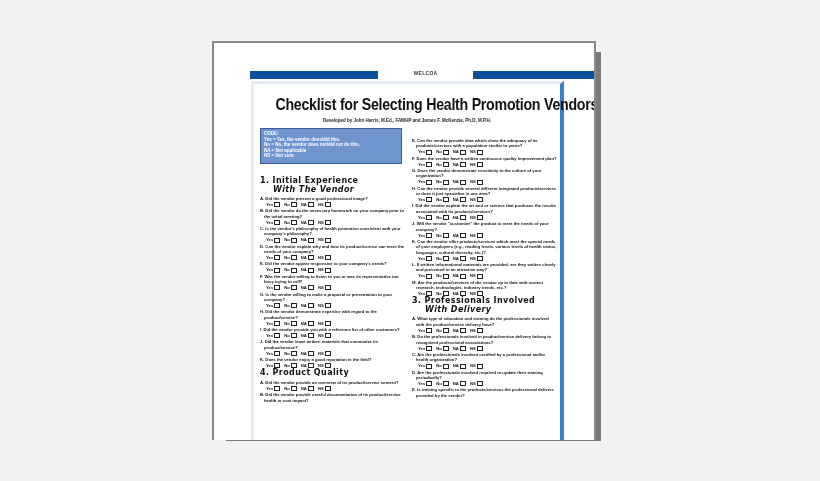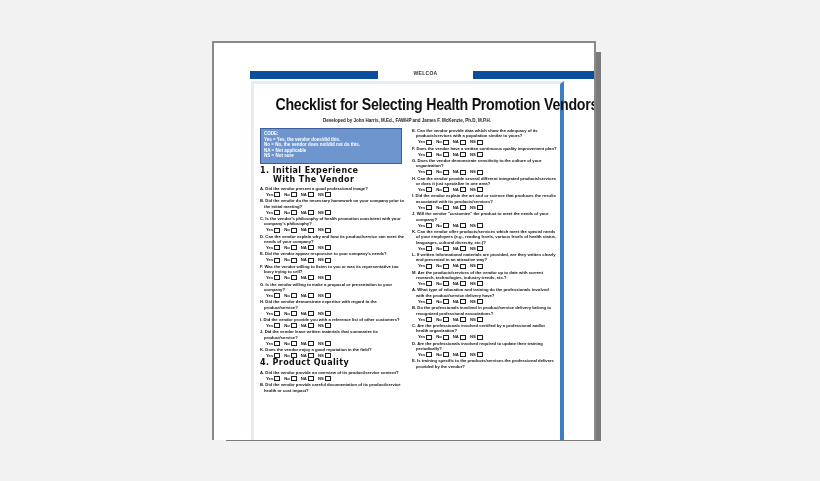--- a/index.html
+++ b/index.html
@@ -7,25 +7,25 @@
   .shadow { position:absolute; left:226px; top:52px; width:375px; height:389px; background:#7a7a7a; }
   .page { position:absolute; left:212px; top:41px; width:384px; height:399px; background:#fff; border:2px solid #8a8a8a; border-bottom:none; box-sizing:border-box; overflow:hidden; }
   .bar { position:absolute; top:28px; height:8px; background:#0b4f9c; }
   .bar.left { left:36px; width:128px; }
   .bar.right { left:259px; width:130px; }
   .brand { position:absolute; top:27px; left:164px; width:95px; text-align:center; font-size:5px; font-weight:bold; color:#333; letter-spacing:0.3px; }
   .doc { position:absolute; left:37px; top:38px; width:313px; height:370px; border:3px solid #e6ecf3; border-right:4px solid #3a7fc4; box-sizing:border-box; }
   .title { position:absolute; left:0; top:11px; width:100%; text-align:center; font-size:16.5px; font-weight:bold; color:#111; letter-spacing:-0.3px; transform:scaleX(0.86); transform-origin:center; white-space:nowrap; }
   .subtitle { position:absolute; left:0; top:33px; width:100%; text-align:center; font-size:5px; font-weight:bold; color:#222; transform:scaleX(0.9); }
   .key { position:absolute; left:6px; top:44px; width:142px; height:36px; background:#6f95cf; border:1px solid #3c5d98; box-sizing:border-box; padding:2px 3px; font-size:4.5px; font-weight:bold; color:#fff; line-height:5.6px; }
-  .col { position:absolute; font-size:4.2px; font-weight:bold; color:#111; line-height:5.4px; }
+  .col { position:absolute; font-size:4.2px; font-weight:bold; color:#111; line-height:5.4px;margin-top:10px; }
   .col.left { left:6px; top:82px; width:148px; }
   .col.right { left:158px; top:44px; width:146px; }
   .sec { font-family:"DejaVu Sans", sans-serif; font-weight:bold; font-size:8px; line-height:8.5px; color:#111; margin:1px 0 2px 0; letter-spacing:0.4px; }
-  .sec .l2 { display:block; padding-left:13px; }
+  .sec .l2 { display:block; padding-left:13px;font-style:italic; }
   .q { padding-left:4px; text-indent:-4px; }
   .ans { padding-left:6px; margin:0.5px 0 1px 0; white-space:nowrap; }
   .opt { display:inline-block; margin-right:4px; }
   .box { display:inline-block; width:4px; height:3px; border:0.6px solid #222; vertical-align:middle; margin-left:1px; }
 </style>
 </head>
 <body>
 
 <div class="shadow"></div>
 <div class="page">
@@ -86,20 +86,21 @@
         <div class="q">I. Did the vendor explain the art and or science that produces the results associated with its products/services?</div>
         <div class="ans"><span class="opt"><span>Yes</span><span class="box"></span></span><span class="opt"><span>No</span><span class="box"></span></span><span class="opt"><span>NA</span><span class="box"></span></span><span class="opt"><span>NS</span><span class="box"></span></span></div>
         <div class="q">J. Will the vendor "customize" the product to meet the needs of your company?</div>
         <div class="ans"><span class="opt"><span>Yes</span><span class="box"></span></span><span class="opt"><span>No</span><span class="box"></span></span><span class="opt"><span>NA</span><span class="box"></span></span><span class="opt"><span>NS</span><span class="box"></span></span></div>
         <div class="q">K. Can the vendor offer products/services which meet the special needs of your employees (e.g., reading levels, various levels of health status, languages, cultural diversity, etc.)?</div>
         <div class="ans"><span class="opt"><span>Yes</span><span class="box"></span></span><span class="opt"><span>No</span><span class="box"></span></span><span class="opt"><span>NA</span><span class="box"></span></span><span class="opt"><span>NS</span><span class="box"></span></span></div>
         <div class="q">L. If written informational materials are provided, are they written clearly and presented in an attractive way?</div>
         <div class="ans"><span class="opt"><span>Yes</span><span class="box"></span></span><span class="opt"><span>No</span><span class="box"></span></span><span class="opt"><span>NA</span><span class="box"></span></span><span class="opt"><span>NS</span><span class="box"></span></span></div>
         <div class="q">M. Are the products/services of the vendor up to date with current research, technologies, industry trends, etc.?</div>
         <div class="ans"><span class="opt"><span>Yes</span><span class="box"></span></span><span class="opt"><span>No</span><span class="box"></span></span><span class="opt"><span>NA</span><span class="box"></span></span><span class="opt"><span>NS</span><span class="box"></span></span></div>
+        <div class="sec"><span>3. Professionals Involved</span><span class="l2">With Delivery</span></div>
         <div class="q">A. What type of education and training do the professionals involved with the product/service delivery have?</div>
         <div class="ans"><span class="opt"><span>Yes</span><span class="box"></span></span><span class="opt"><span>No</span><span class="box"></span></span><span class="opt"><span>NA</span><span class="box"></span></span><span class="opt"><span>NS</span><span class="box"></span></span></div>
         <div class="q">B. Do the professionals involved in product/service delivery belong to recognized professional associations?</div>
         <div class="ans"><span class="opt"><span>Yes</span><span class="box"></span></span><span class="opt"><span>No</span><span class="box"></span></span><span class="opt"><span>NA</span><span class="box"></span></span><span class="opt"><span>NS</span><span class="box"></span></span></div>
         <div class="q">C. Are the professionals involved certified by a professional and/or health organization?</div>
         <div class="ans"><span class="opt"><span>Yes</span><span class="box"></span></span><span class="opt"><span>No</span><span class="box"></span></span><span class="opt"><span>NA</span><span class="box"></span></span><span class="opt"><span>NS</span><span class="box"></span></span></div>
         <div class="q">D. Are the professionals involved required to update their training periodically?</div>
         <div class="ans"><span class="opt"><span>Yes</span><span class="box"></span></span><span class="opt"><span>No</span><span class="box"></span></span><span class="opt"><span>NA</span><span class="box"></span></span><span class="opt"><span>NS</span><span class="box"></span></span></div>
         <div class="q">E. Is training specific to the products/services the professional delivers provided by the vendor?</div>
       </div>

